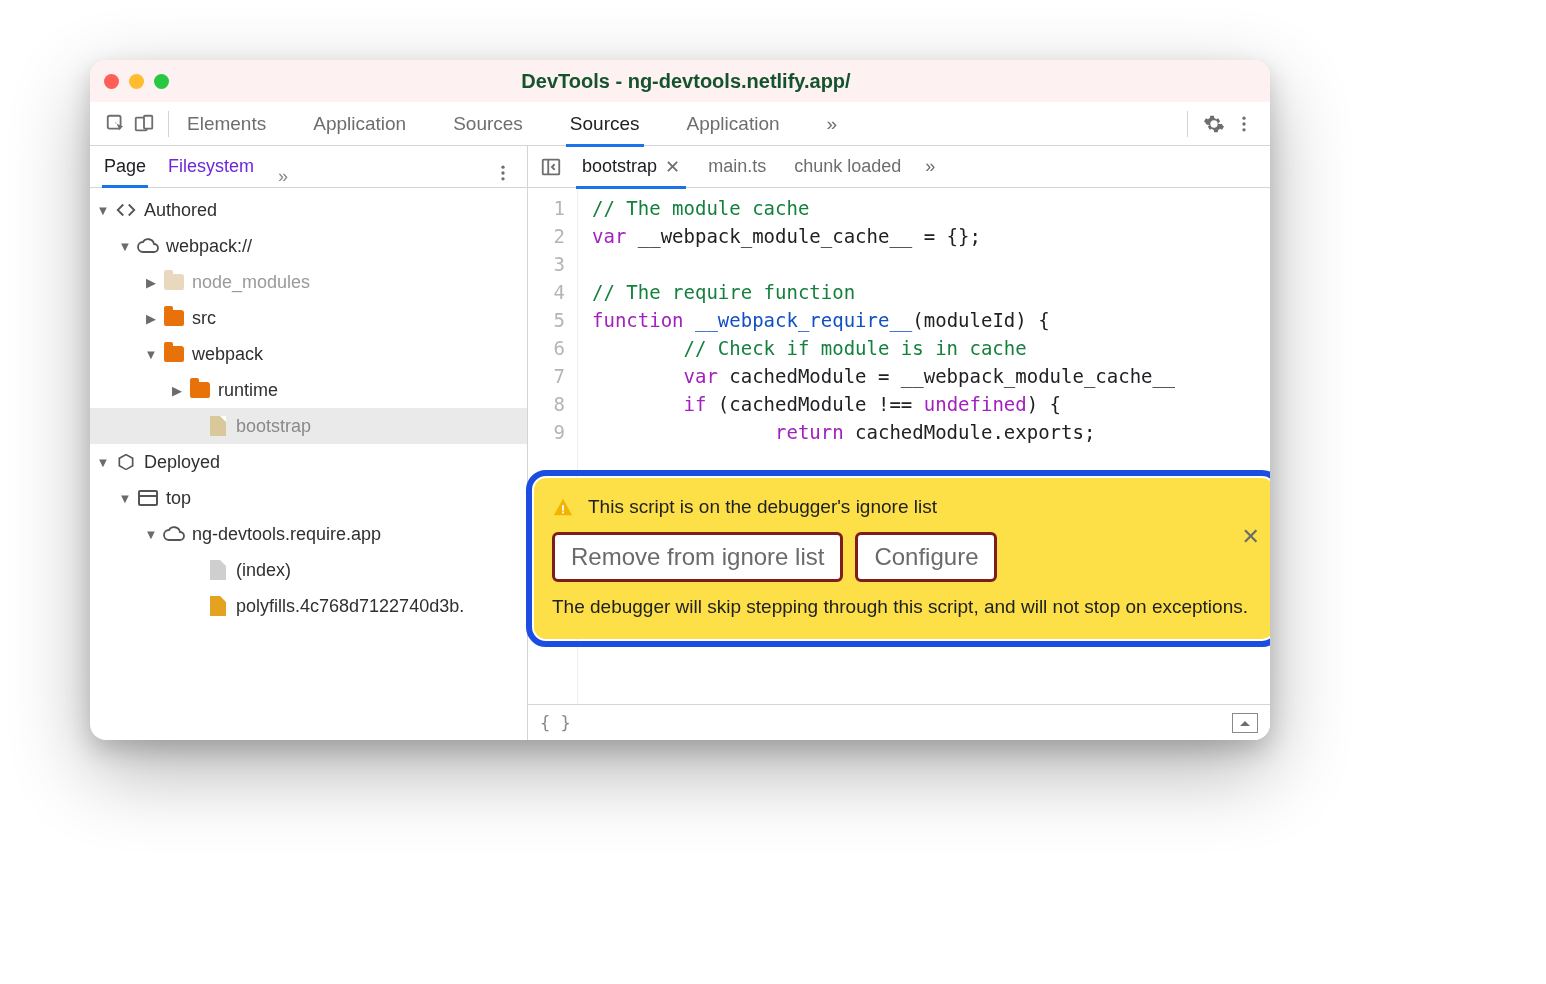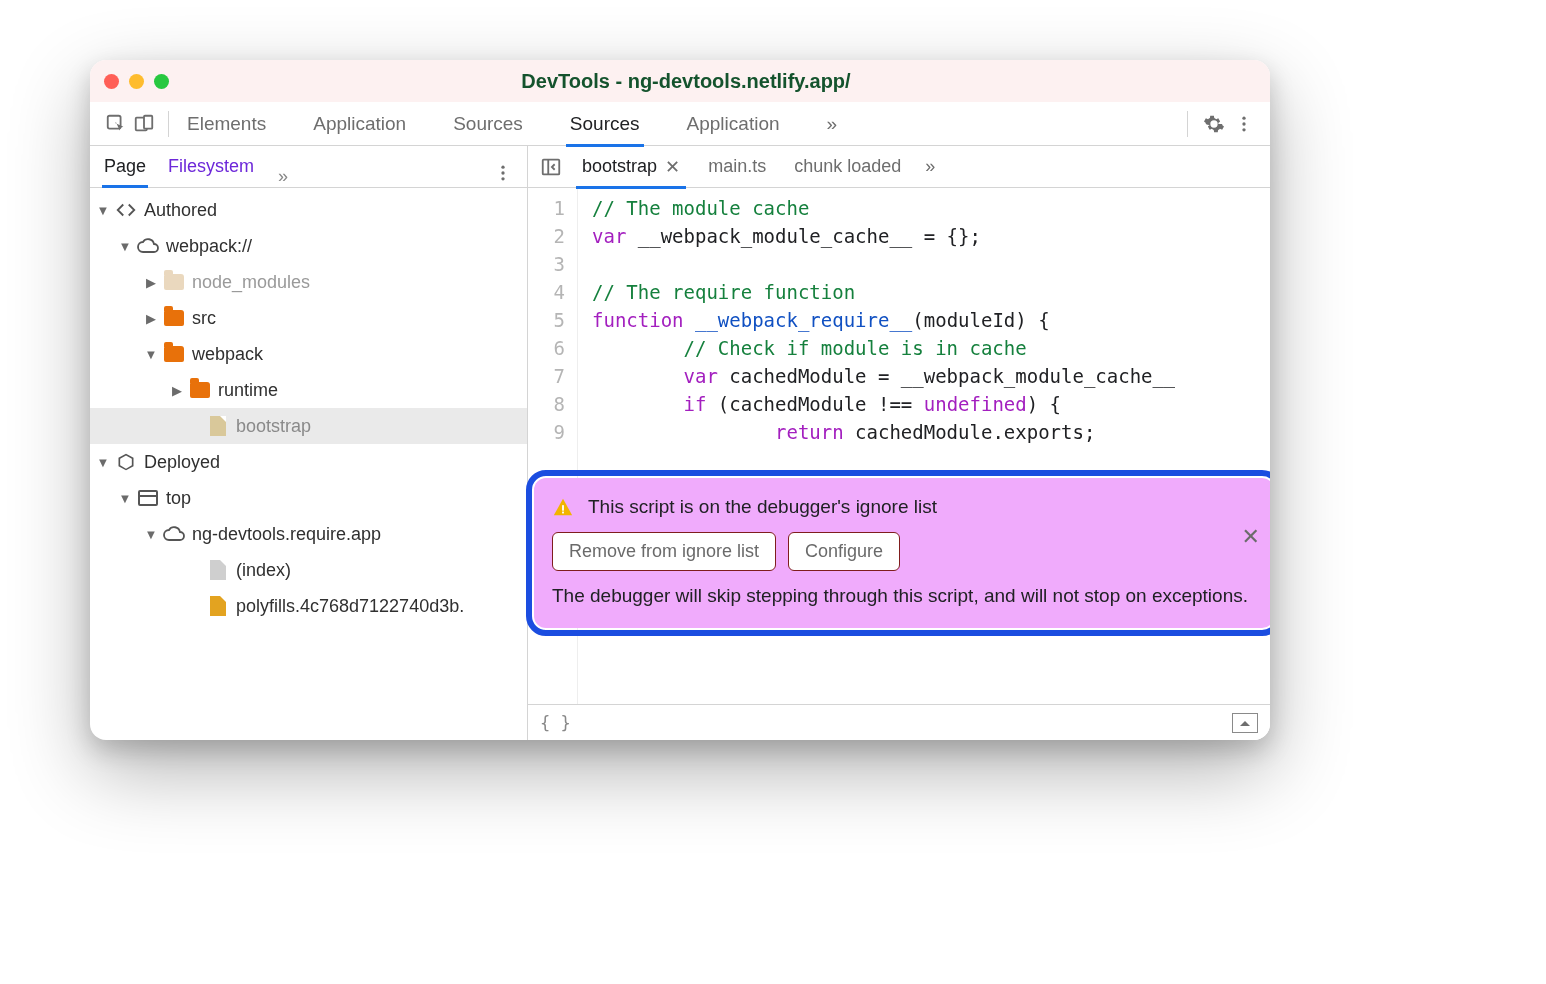--- a/index.html
+++ b/index.html
@@ -64,25 +64,25 @@
   .etab .close { margin-left:8px; color:#6e6e6e; font-size:18px; }
   .toggle-nav { width:30px; display:flex; justify-content:center; color:#6e6e6e; }
   .code-wrap { flex:1; overflow:hidden; display:flex; font-family:Menlo,Consolas,monospace; font-size:19px; line-height:28px; }
   .gutter { width:50px; text-align:right; color:#b5b5b5; padding:6px 12px 0 0; border-right:1px solid #eee; }
   .code { padding:6px 0 0 14px; white-space:pre; color:#202124; overflow:hidden; }
   .c-comment{color:#15803d;} .c-kw{color:#a31fbf;} .c-fn{color:#1050c2;}
 
   
   .banner { position:absolute; left:436px; right:-12px; top:410px; }
   .banner-outline { border:6px solid #1b4de0; border-radius:20px; padding:2px; }
-  .banner-inner { background:#f0abfc; border-radius:12px; padding:18px 20px 18px 18px; position:relative; }
+  .banner-inner { background:#fde047; border-radius:12px; padding:18px 20px 18px 18px; position:relative; }
   .banner-row1 { display:flex; align-items:center; gap:14px; font-size:19px; color:#202124; }
   .warn-tri { width:22px; height:22px; display:flex; }
   .banner-btns { display:flex; gap:12px; margin:14px 0 12px 0; }
-  .banner-btn { background:#fff; border:1px solid #7f1d1d; border-radius:6px; padding:8px 16px; font-size:18px; color:#6a6a6a; cursor:pointer; }
+  .banner-btn { background:#fff; border:3px solid #7f1d1d; border-radius:6px; padding:8px 16px; font-size:24px; color:#6a6a6a; cursor:pointer; }
   .banner-desc { font-size:19px; color:#202124; line-height:1.4; }
   .banner-close { position:absolute; right:14px; top:46px; font-size:22px; color:#6b6b6b; cursor:pointer; }
 
   
   .statusbar { height:36px; border-top:1px solid #d4d4d4; background:#fff; display:flex; align-items:center; padding:0 12px; font-size:17px; color:#5f6368; gap:12px; }
   .statusbar .braces { font-family:Menlo,monospace; color:#888; }
   .statusbar .from-link { text-decoration:underline; }
   .statusbar .sb-toggle { margin-left:auto; width:26px; height:20px; border:1px solid #8a8a8a; display:flex; align-items:center; justify-content:center; }
 </style>
 </head>

